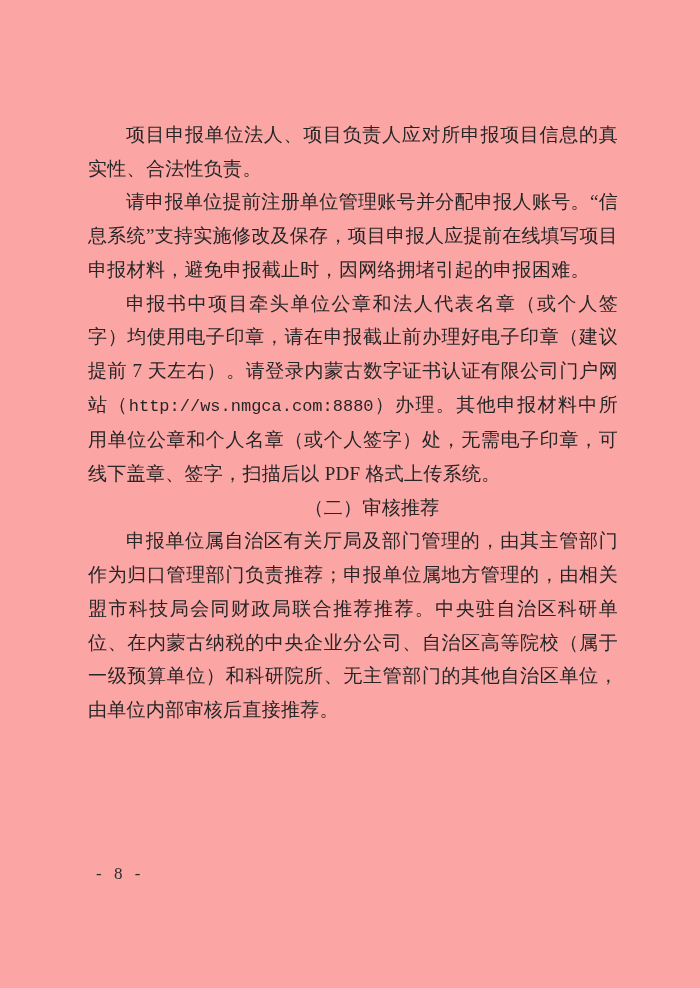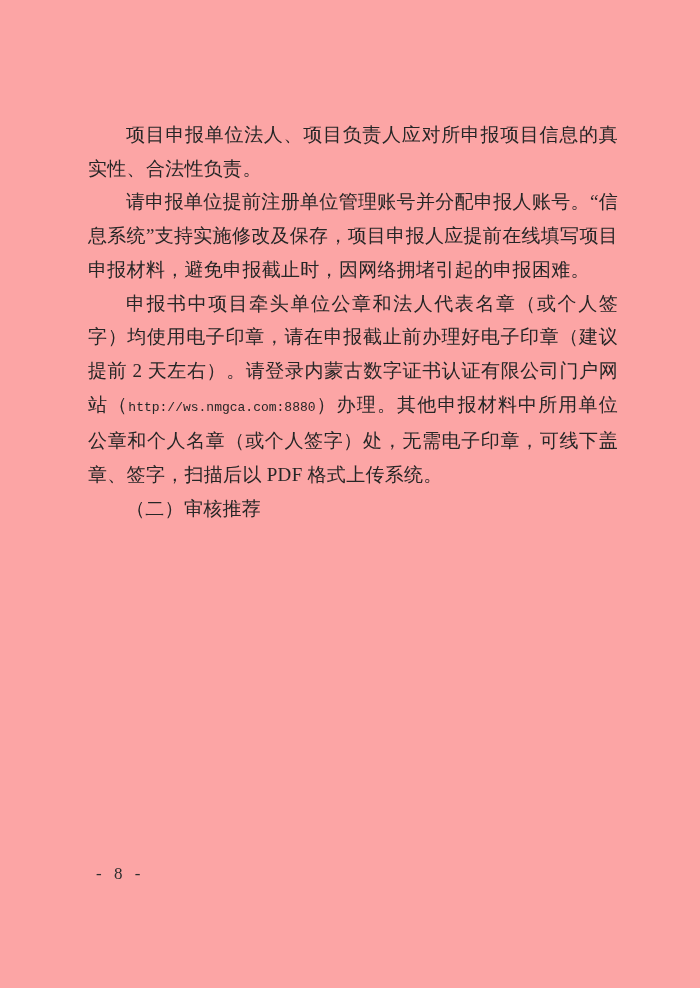--- a/index.html
+++ b/index.html
@@ -30,40 +30,41 @@
     letter-spacing: 0.3px;
     text-align: justify;
     text-indent: 2em;
     word-break: break-all;
   }
   .para .b {
     font-weight: 400;
   }
   .para .mono {
     font-family: "Liberation Mono", "DejaVu Sans Mono", monospace;
-    font-size: 13px;
+    font-size: 17px;
     letter-spacing: 0;
   }
   .para.heading {
     font-weight: 700;
-    text-align: left;
+    text-align: center;
   }
   .footer {
     position: absolute;
     left: 96px;
     top: 864px;
     font-size: 17px;
     letter-spacing: 4px;
     color: #2e2e2e;
   }
 </style>
 </head>
 <body>
 
 <div class="page">
   <div class="content" id="doc-body">
       <p class="para"><span class="">项目申报单位法人、项目负责人应对所申报项目信息的真实性、合法性负责。</span></p>
       <p class="para"><span class="b">请申报单位提前注册单位管理账号并分配申报人账号。</span><span class="">“信息系统”支持实施修改及保存，项目申报人应提前在线填写项目申报材料，避免申报截止时，因网络拥堵引起的申报困难。</span></p>
-      <p class="para"><span class="b">申报书中项目牵头单位公章和法人代表名章（或个人签字）均使用电子印章，请在申报截止前办理好电子印章（建议提前 2 天左右）。请登录内蒙古数字证书认证有限公司门户网站（</span><span class=" mono">http://ws.nmgca.com:8880</span><span class="b">）办理。</span><span class="">其他申报材料中所用单位公章和个人名章（或个人签字）处，无需电子印章，可线下盖章、签字，扫描后以 PDF 格式上传系统。</span></p>
+      <p class="para"><span class="b">申报书中项目牵头单位公章和法人代表名章（或个人签字）均使用电子印章，请在申报截止前办理好电子印章（建议提前 7 天左右）。请登录内蒙古数字证书认证有限公司门户网站（</span><span class=" mono">http://ws.nmgca.com:8880</span><span class="b">）办理。</span><span class="">其他申报材料中所用单位公章和个人名章（或个人签字）处，无需电子印章，可线下盖章、签字，扫描后以 PDF 格式上传系统。</span></p>
       <p class="para heading"><span class="b">（二）审核推荐</span></p>
+      <p class="para"><span class="">申报单位属自治区有关厅局及部门管理的，由其主管部门作为归口管理部门负责推荐；申报单位属地方管理的，由相关盟市科技局会同财政局联合推荐推荐。中央驻自治区科研单位、在内蒙古纳税的中央企业分公司、自治区高等院校（属于一级预算单位）和科研院所、无主管部门的其他自治区单位，由单位内部审核后直接推荐。</span></p>
     </div>
   <div class="footer">- 8 -</div>
 </div>
 
 </body></html>

